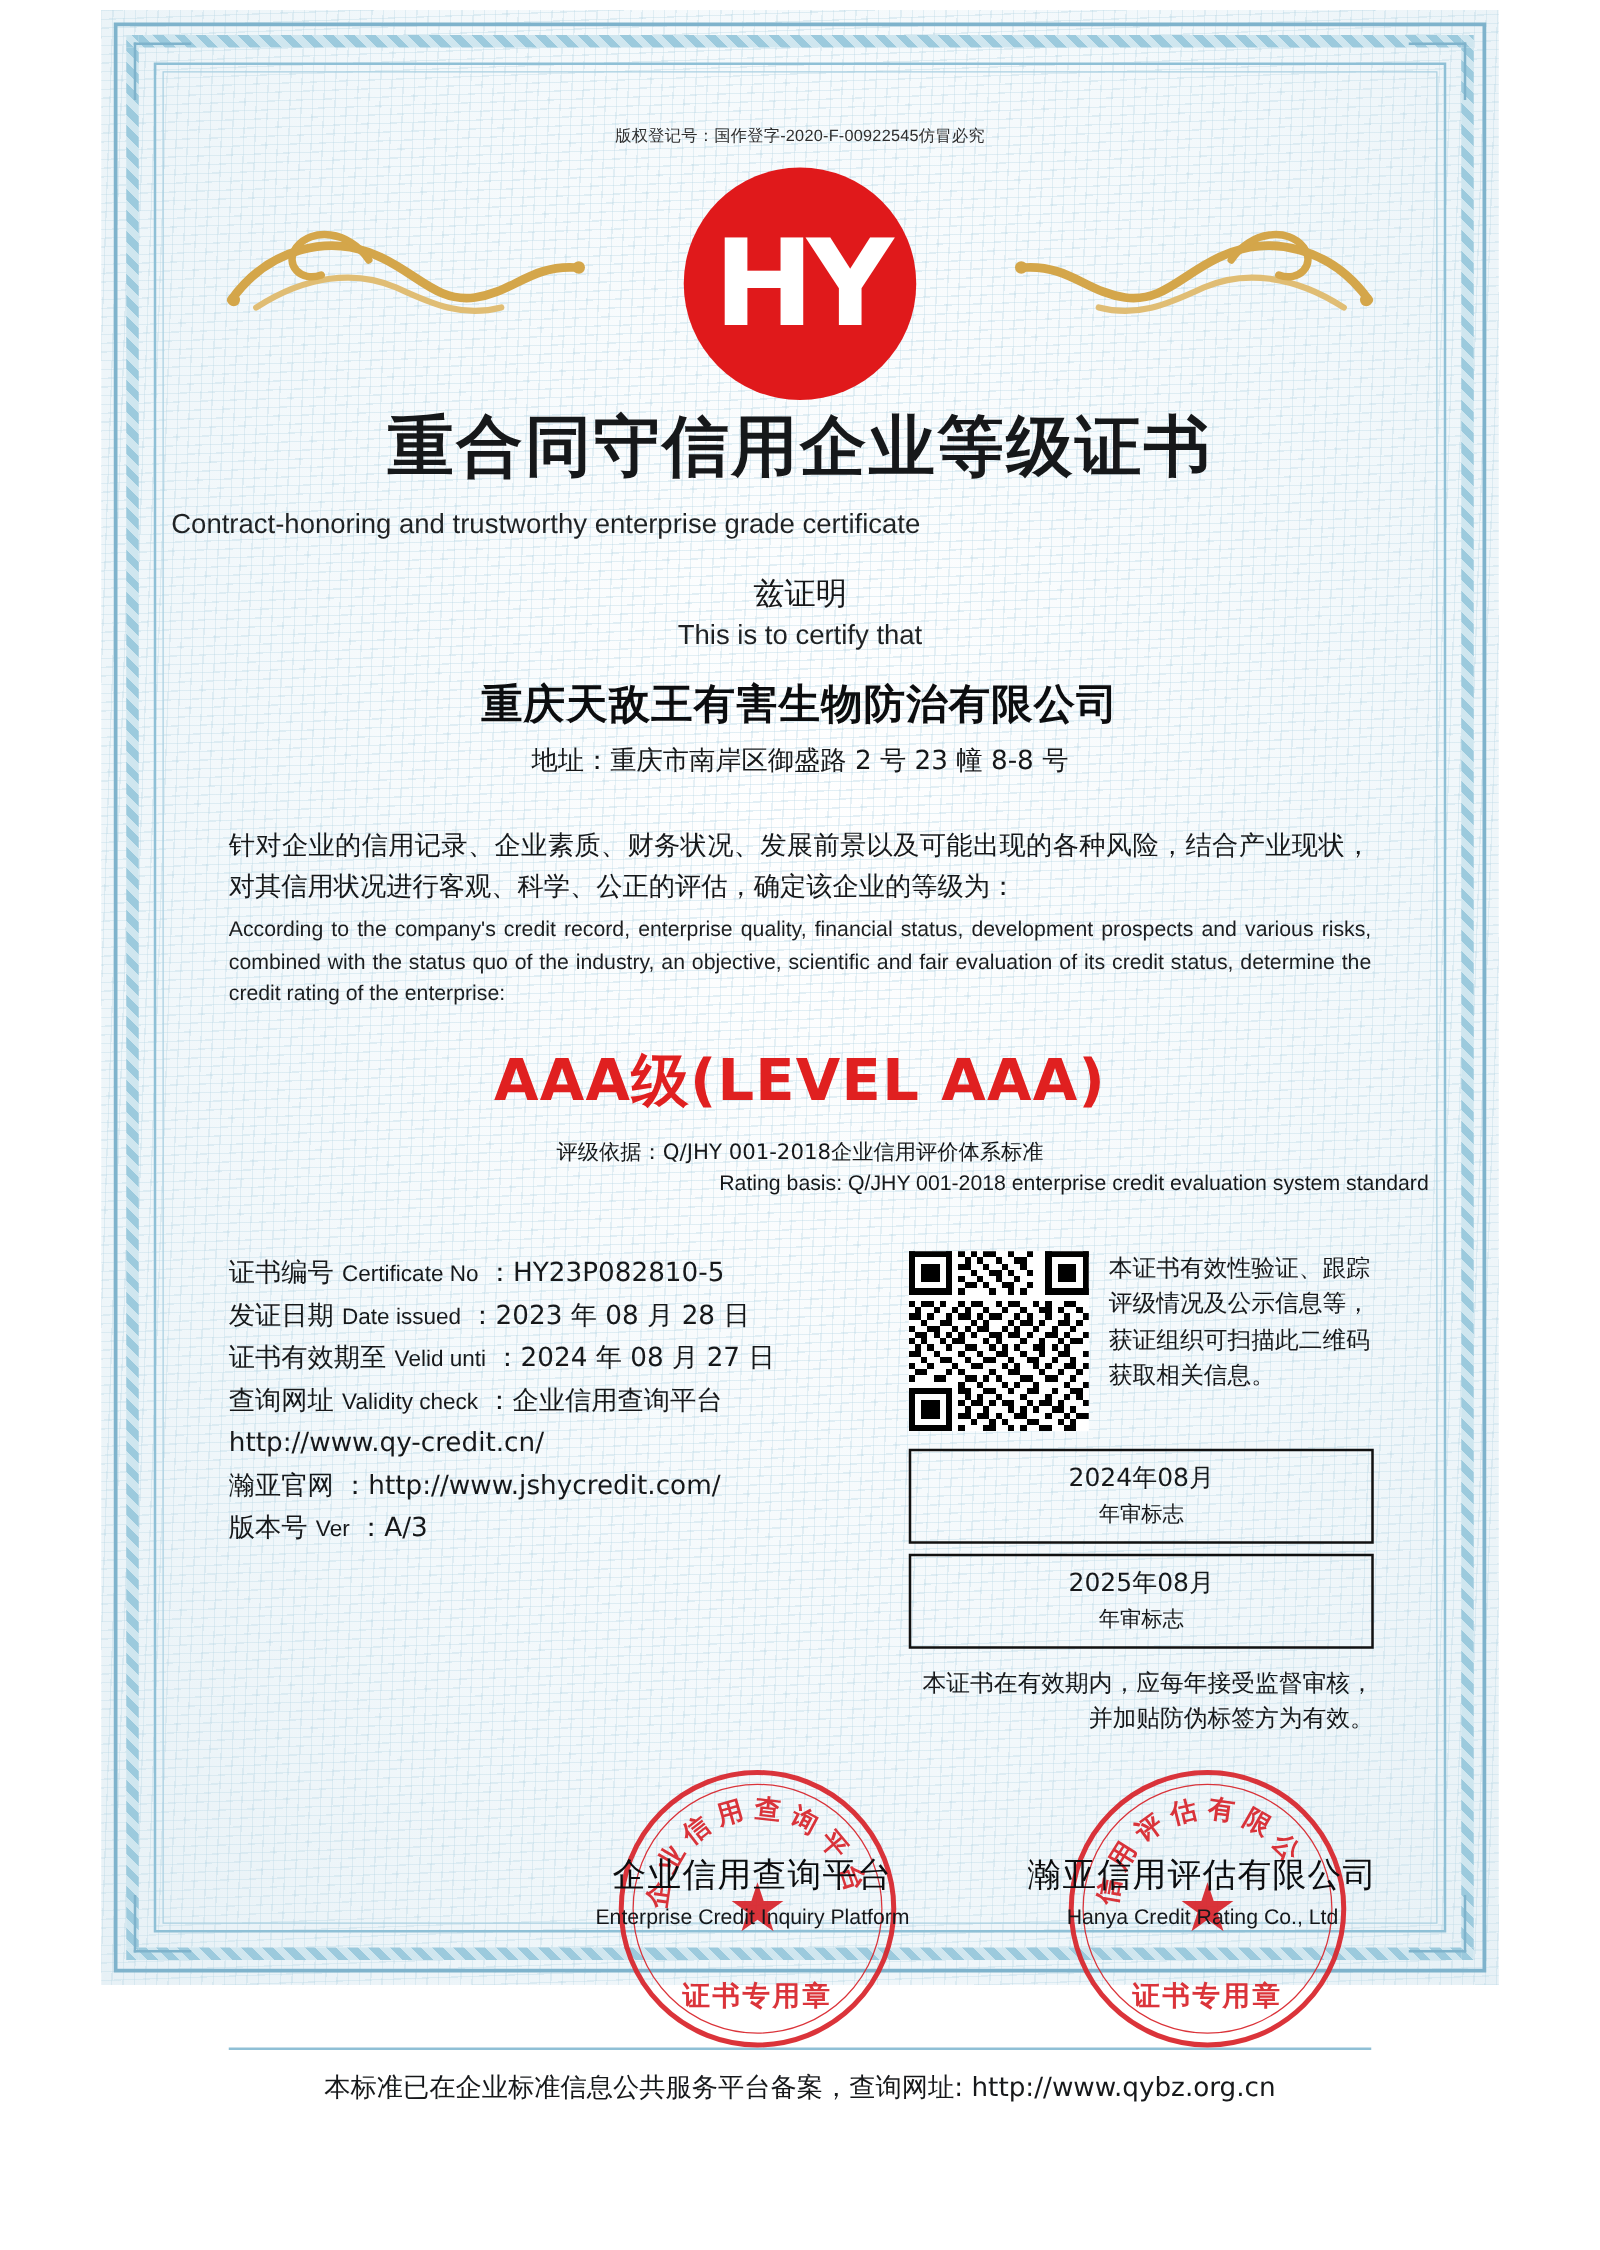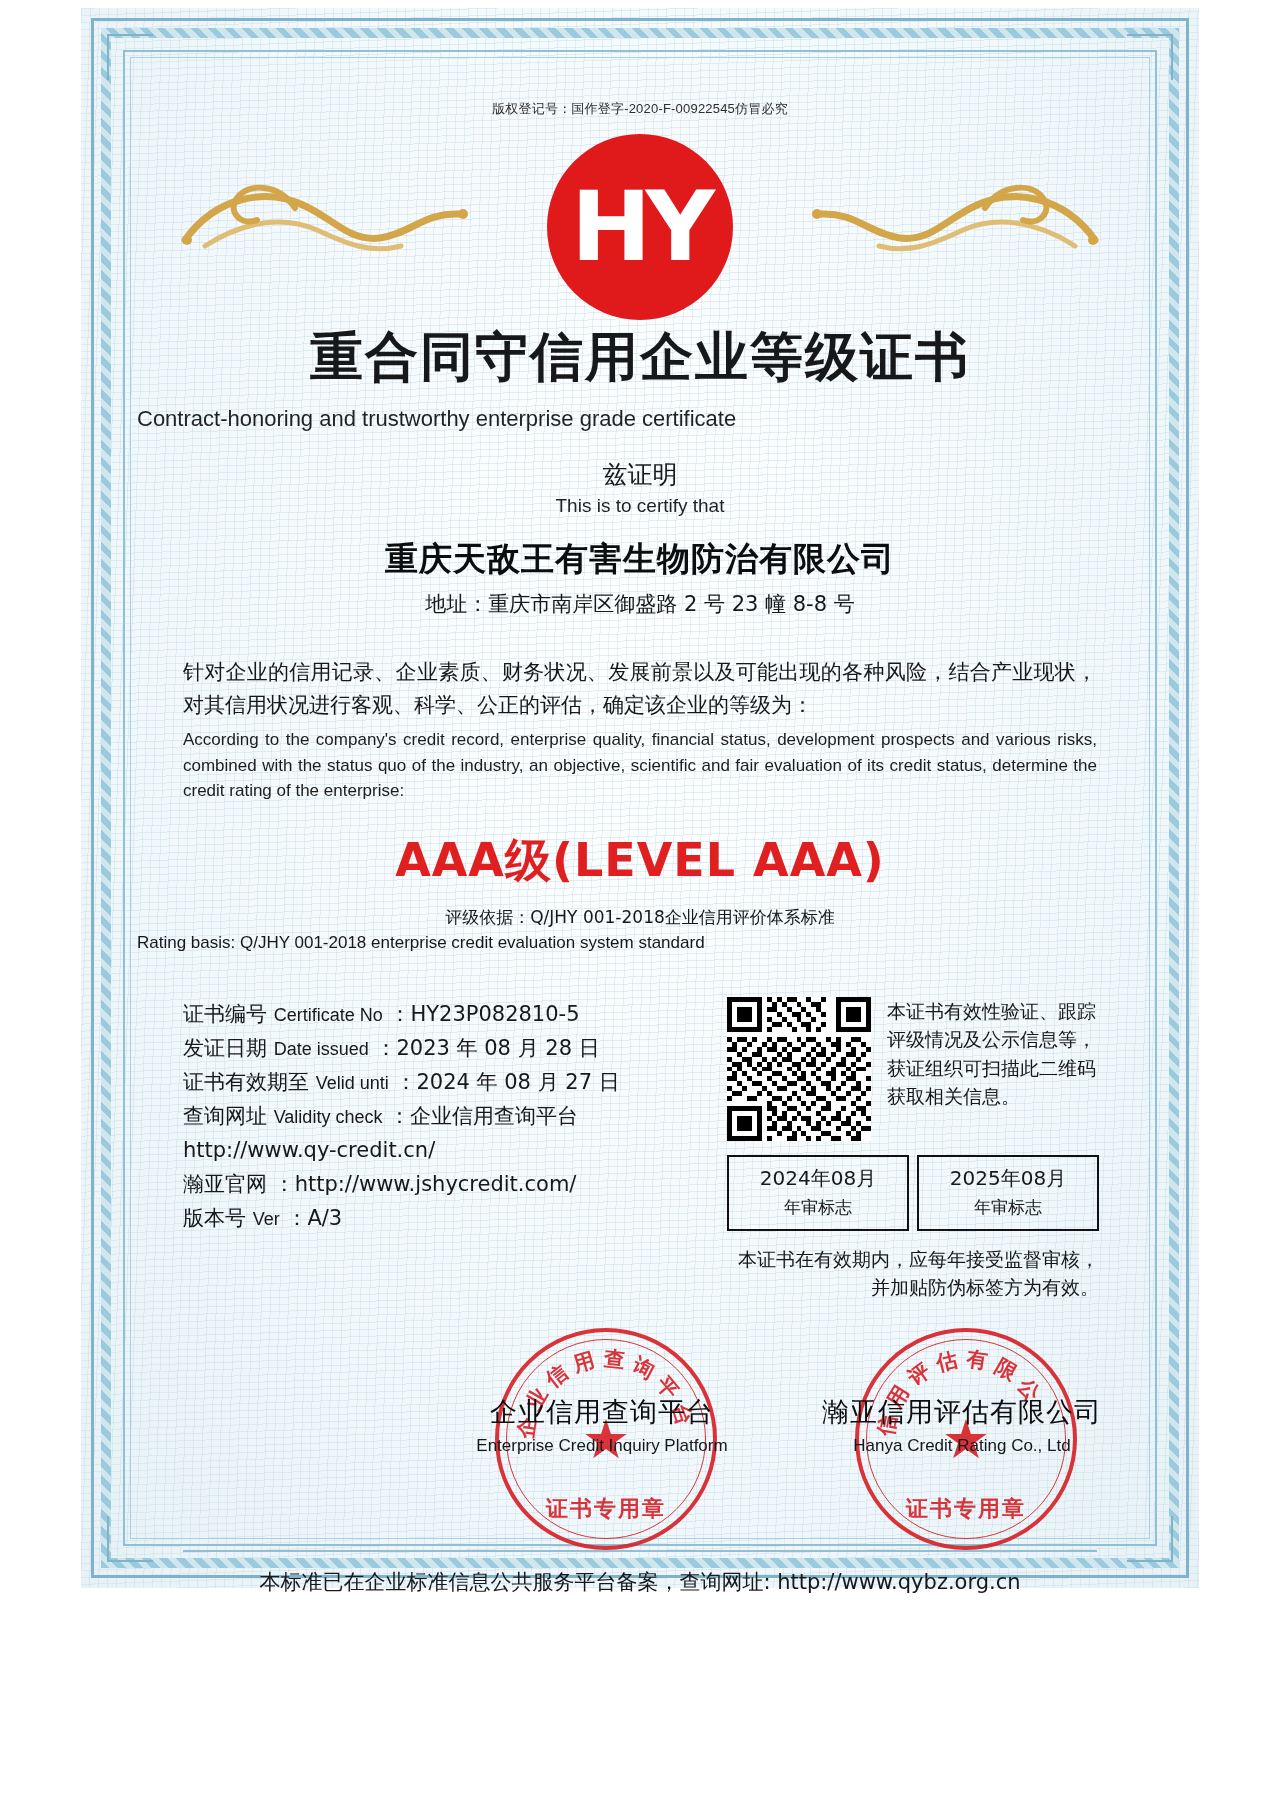--- a/index.html
+++ b/index.html
@@ -156,21 +156,21 @@
   }
   .certify-cn {
     text-align: center;
     font-size: 25px;
     color: #16181a;
     margin-top: 26px;
     font-family: "DejaVu Sans", sans-serif;
   }
   .certify-en {
     text-align: center;
-    font-size: 19px;
+    font-size: 22px;
     color: #1f2224;
     margin-top: 4px;
   }
   .company {
     text-align: center;
     font-size: 33px;
     font-weight: bold;
     color: #0c0d0f;
     margin-top: 20px;
     font-family: "DejaVu Sans", sans-serif;
@@ -220,21 +220,21 @@
     letter-spacing: 1px;
   }
   .basis-cn {
     text-align: center;
     font-size: 17px;
     color: #16181a;
     margin-top: 14px;
     font-family: "DejaVu Sans", sans-serif;
   }
   .basis-en {
-    text-align: left;
+    text-align: right;
     font-size: 17px;
     color: #16181a;
     margin-top: 4px;
   }
 
   
   .details-row {
     display: flex;
     margin-top: 44px;
     padding: 0 44px 0 46px;
@@ -273,20 +273,21 @@
   .qr-note {
     font-size: 19px;
     line-height: 1.5;
     color: #16181a;
     font-family: "DejaVu Sans", sans-serif;
   }
   .stamps-boxes {
     display: flex;
     gap: 8px;
     margin-top: 14px;
+    flex-direction: column;
   }
   .year-box {
     flex: 1;
     border: 2px solid #111;
     text-align: center;
     padding: 8px 4px 10px 4px;
     font-family: "DejaVu Sans", sans-serif;
     color: #16181a;
   }
   .year-box .y1 { font-size: 20px; }

